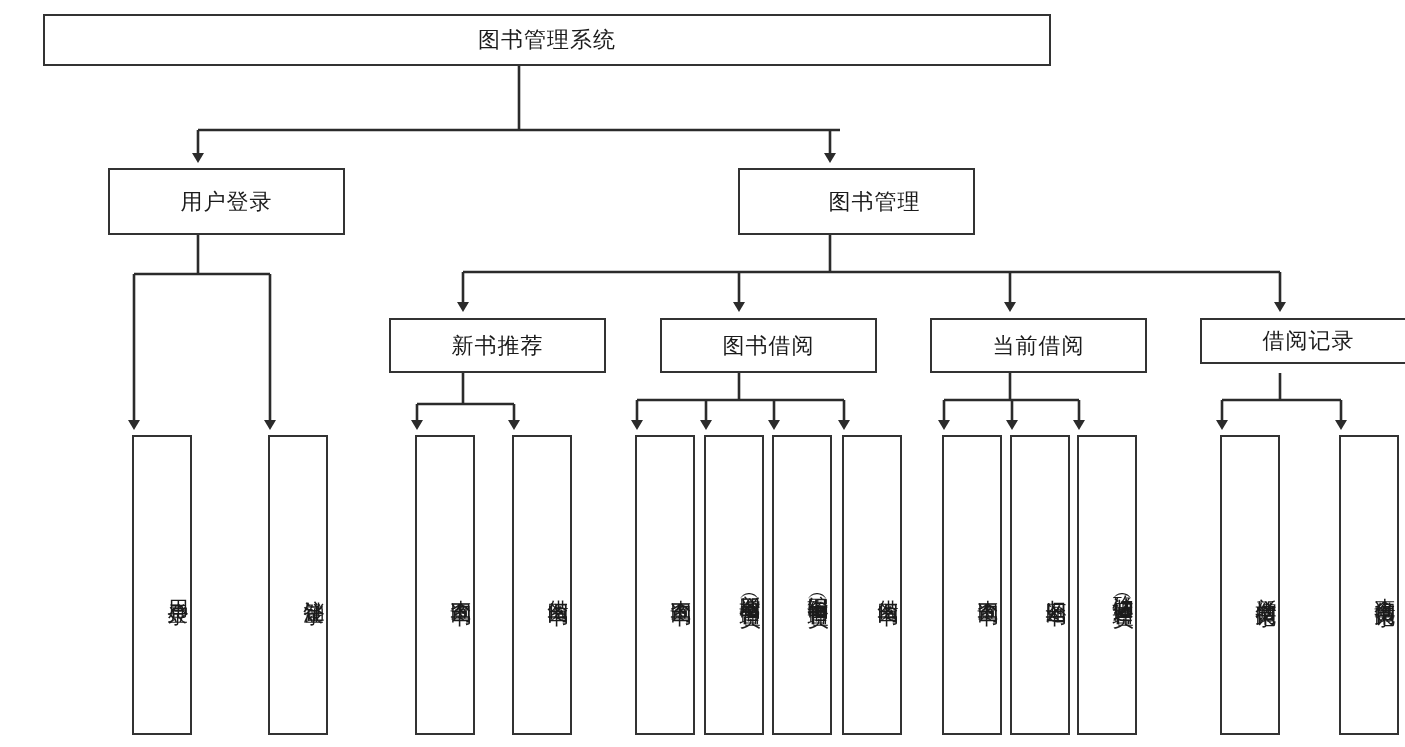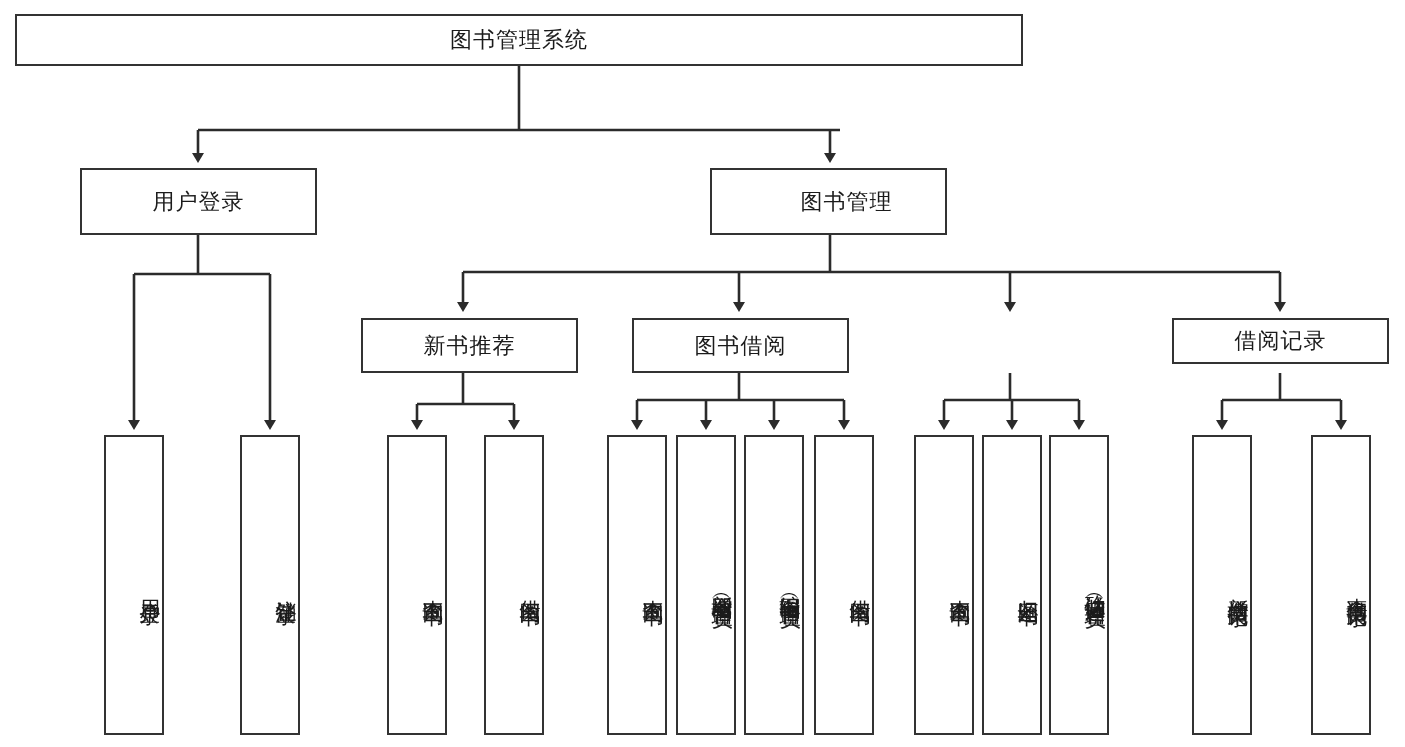--- a/index.html
+++ b/index.html
@@ -2,21 +2,21 @@
 <html><head>
 <meta charset="utf-8">
 <style>
   html,body{margin:0;padding:0;background:#ffffff;}
   body{width:1405px;height:747px;overflow:hidden;
        font-family:"Liberation Sans","DejaVu Sans",sans-serif;}
   #stage{position:relative;width:1405px;height:747px;background:#fff;}
   svg#edges{position:absolute;left:0;top:0;width:1405px;height:747px;}
   .node{position:absolute;box-sizing:border-box;background:#ffffff;
         border:2px solid #333333;display:flex;align-items:center;
-        justify-content:center;color:#1b1b1b;}
+        justify-content:center;color:#1b1b1b;margin-left:28px;}
   .node.hnode{font-size:22px;letter-spacing:1px;}
   .node.vnode{font-size:21px;writing-mode:vertical-rl;text-orientation:upright;
               line-height:1.15;padding:14px 0 10px 0;align-items:flex-start;
               justify-content:center;letter-spacing:2px;}
   .wm{position:absolute;color:#c8c8c8;font-size:17px;letter-spacing:1px;
       white-space:nowrap;}
 </style>
 </head>
 <body>
 
@@ -72,20 +72,21 @@
     </g>
   </svg>
 
   <div class="node hnode" style="left:15px;top:14px;width:1008px;height:52px;">图书管理系统</div>
 
   <div class="node hnode" style="left:80px;top:168px;width:237px;height:67px;">用户登录</div>
   <div class="node hnode" style="left:710px;top:168px;width:237px;height:67px;padding-left:36px;">图书管理</div>
 
   <div class="node hnode" style="left:632px;top:318px;width:217px;height:55px;">图书借阅</div>
   <div class="node hnode" style="left:361px;top:318px;width:217px;height:55px;">新书推荐</div>
+  <div class="node hnode" style="left:902px;top:318px;width:217px;height:55px;">当前借阅</div>
   <div class="node hnode" style="left:1172px;top:318px;width:217px;height:46px;">借阅记录</div>
 
   <div class="node vnode" style="left:104px;top:435px;width:60px;height:300px;">用户登录</div>
   <div class="node vnode" style="left:240px;top:435px;width:60px;height:300px;">注销登录</div>
 
   <div class="node vnode" style="left:387px;top:435px;width:60px;height:300px;">查询图书</div>
   <div class="node vnode" style="left:484px;top:435px;width:60px;height:300px;">借阅图书</div>
 
   <div class="node vnode" style="left:607px;top:435px;width:60px;height:300px;">查询图书</div>
   <div class="node vnode" style="left:676px;top:435px;width:60px;height:300px;">新增图书（管理员）</div>

